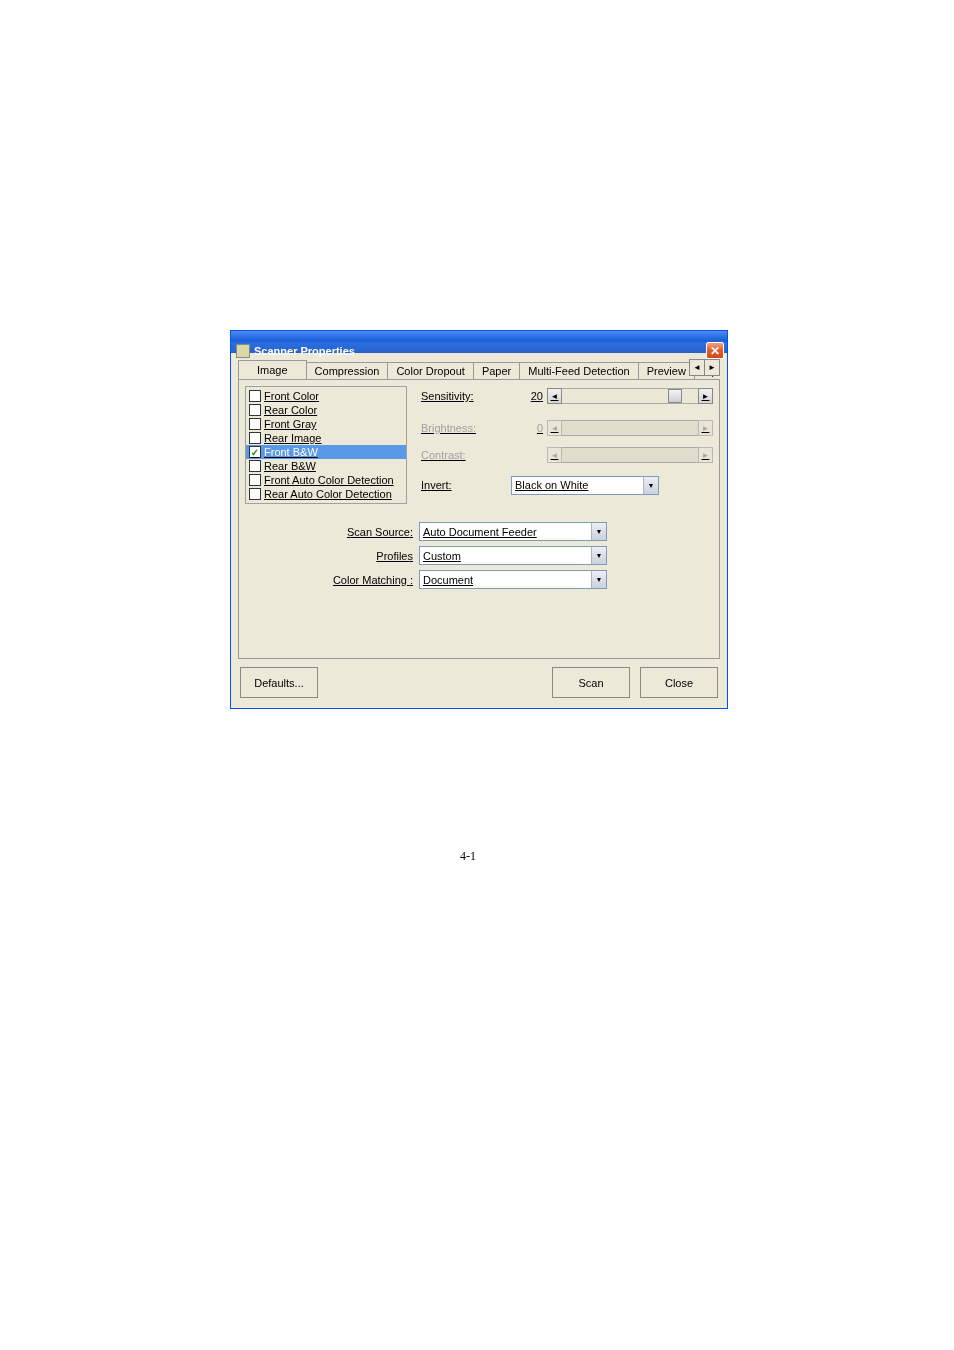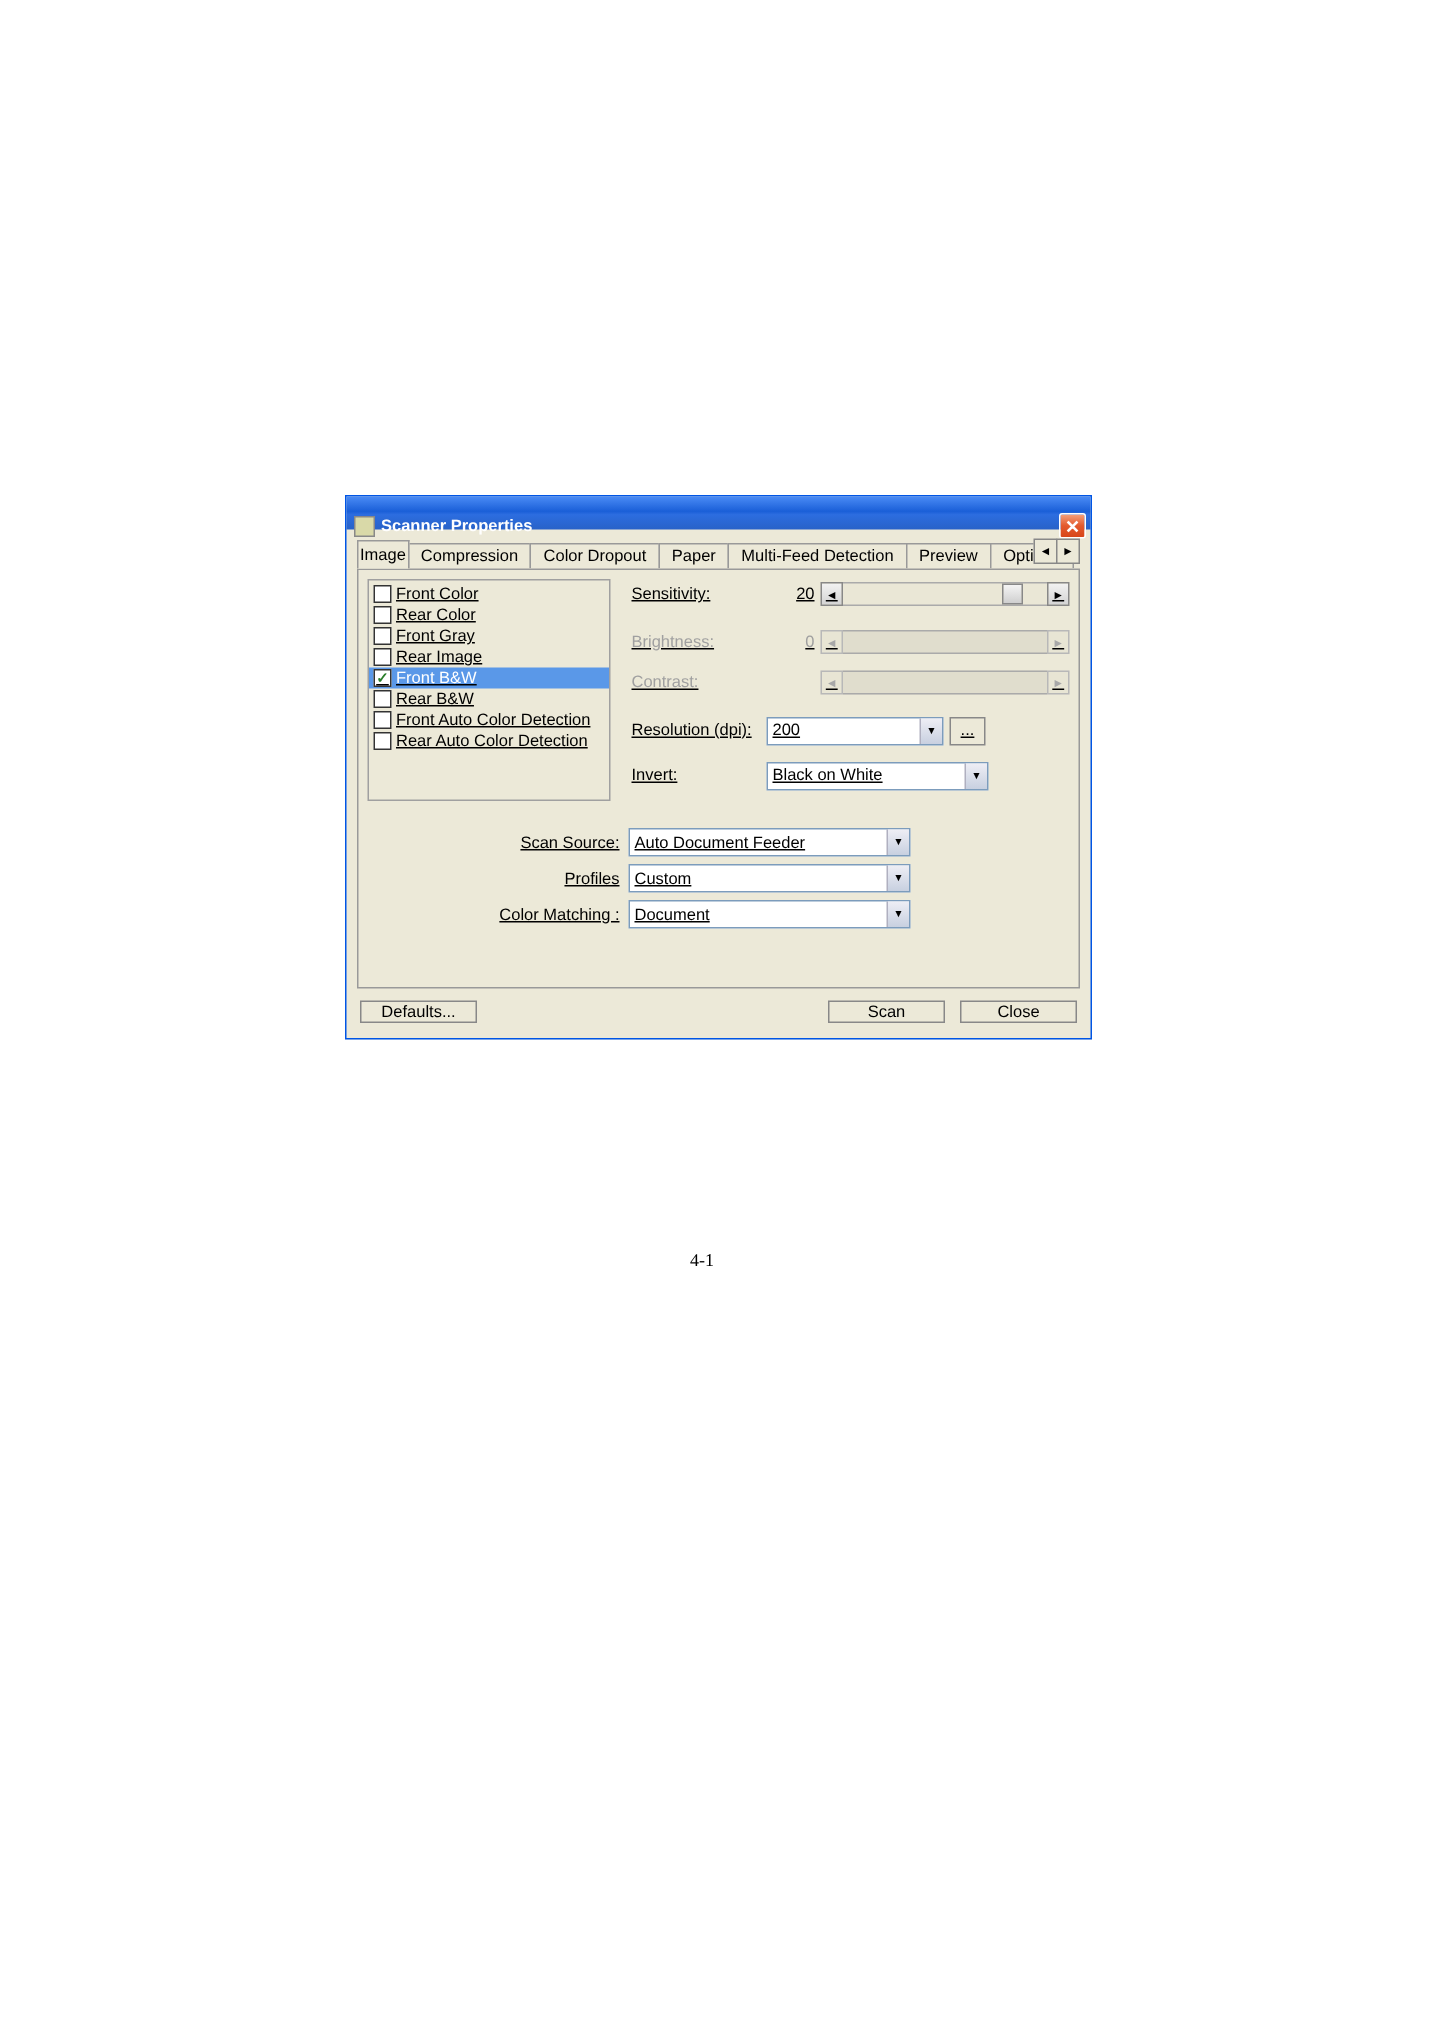--- a/index.html
+++ b/index.html
@@ -71,21 +71,21 @@
       border: 1px solid #999;
       border-bottom: none;
       background: #ece9d8;
       padding: 2px 8px;
       margin-right: 0;
       position: relative;
       cursor: pointer;
     }
     .tab.active {
       background: #ece9d8;
-      padding: 3px 1px;
+      padding: 3px 18px;
       z-index: 2;
       border-bottom: 1px solid #ece9d8;
       margin-bottom: -1px;
     }
     .tab + .tab {
       margin-left: -1px;
     }
     .tab-scroll {
       position: absolute;
       right: 0;
@@ -275,21 +275,21 @@
       padding-left: 3px;
       cursor: pointer;
     }
     .button-row {
       display: flex;
       margin-top: 8px;
       padding: 0 2px;
     }
     .btn {
       width: 78px;
-      height: 15px;
+      height: 31px;
       border: 1px solid #888;
       background: #ece9d8;
       display: flex;
       align-items: center;
       justify-content: center;
       cursor: pointer;
     }
     .spacer {
       flex: 1;
     }
@@ -387,30 +387,20 @@
           </div>
           <div class="field-row">
             <span class="field-label disabled">Contrast:</span>
             <span class="value-box"></span>
             <div class="slider-track">
               <div class="slider-arrow disabled">◄</div>
               <div class="slider-mid" style="background:#e0ddcd"></div>
               <div class="slider-arrow disabled">►</div>
             </div>
           </div>
-          <div class="field-row" style="margin-top:12px">
-            <span class="field-label">Resolution (dpi):</span>
-            <div class="res-input">
-              <span>200</span>
-              <div class="select-btn">▼</div>
-            </div>
-            <div class="res-more">
-                <span>...</span>
-              </div>
-          </div>
           <div class="field-row" style="margin-top:10px">
             <span class="field-label">Invert:</span>
             <div class="select-box" style="max-width:148px">
               <span>Black on White</span>
               <div class="select-btn">▼</div>
             </div>
           </div>
         </div>
       </div>
 

